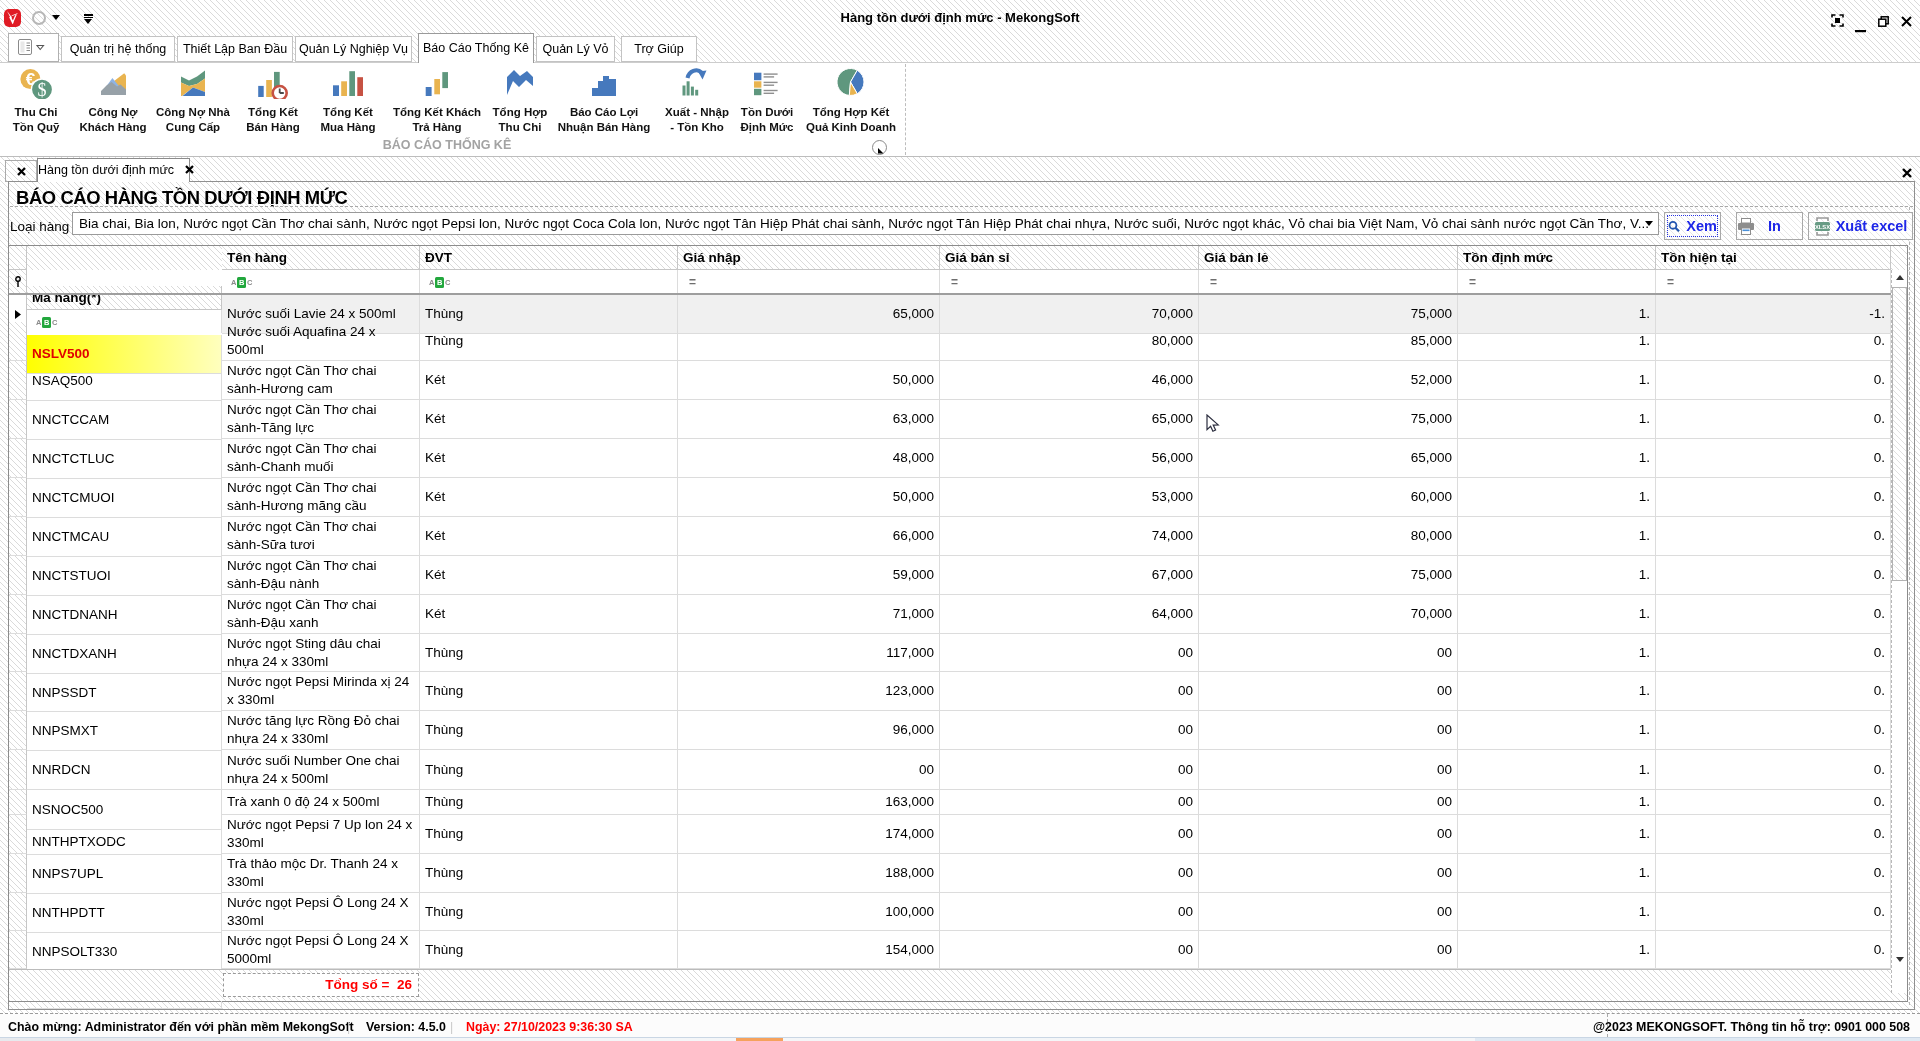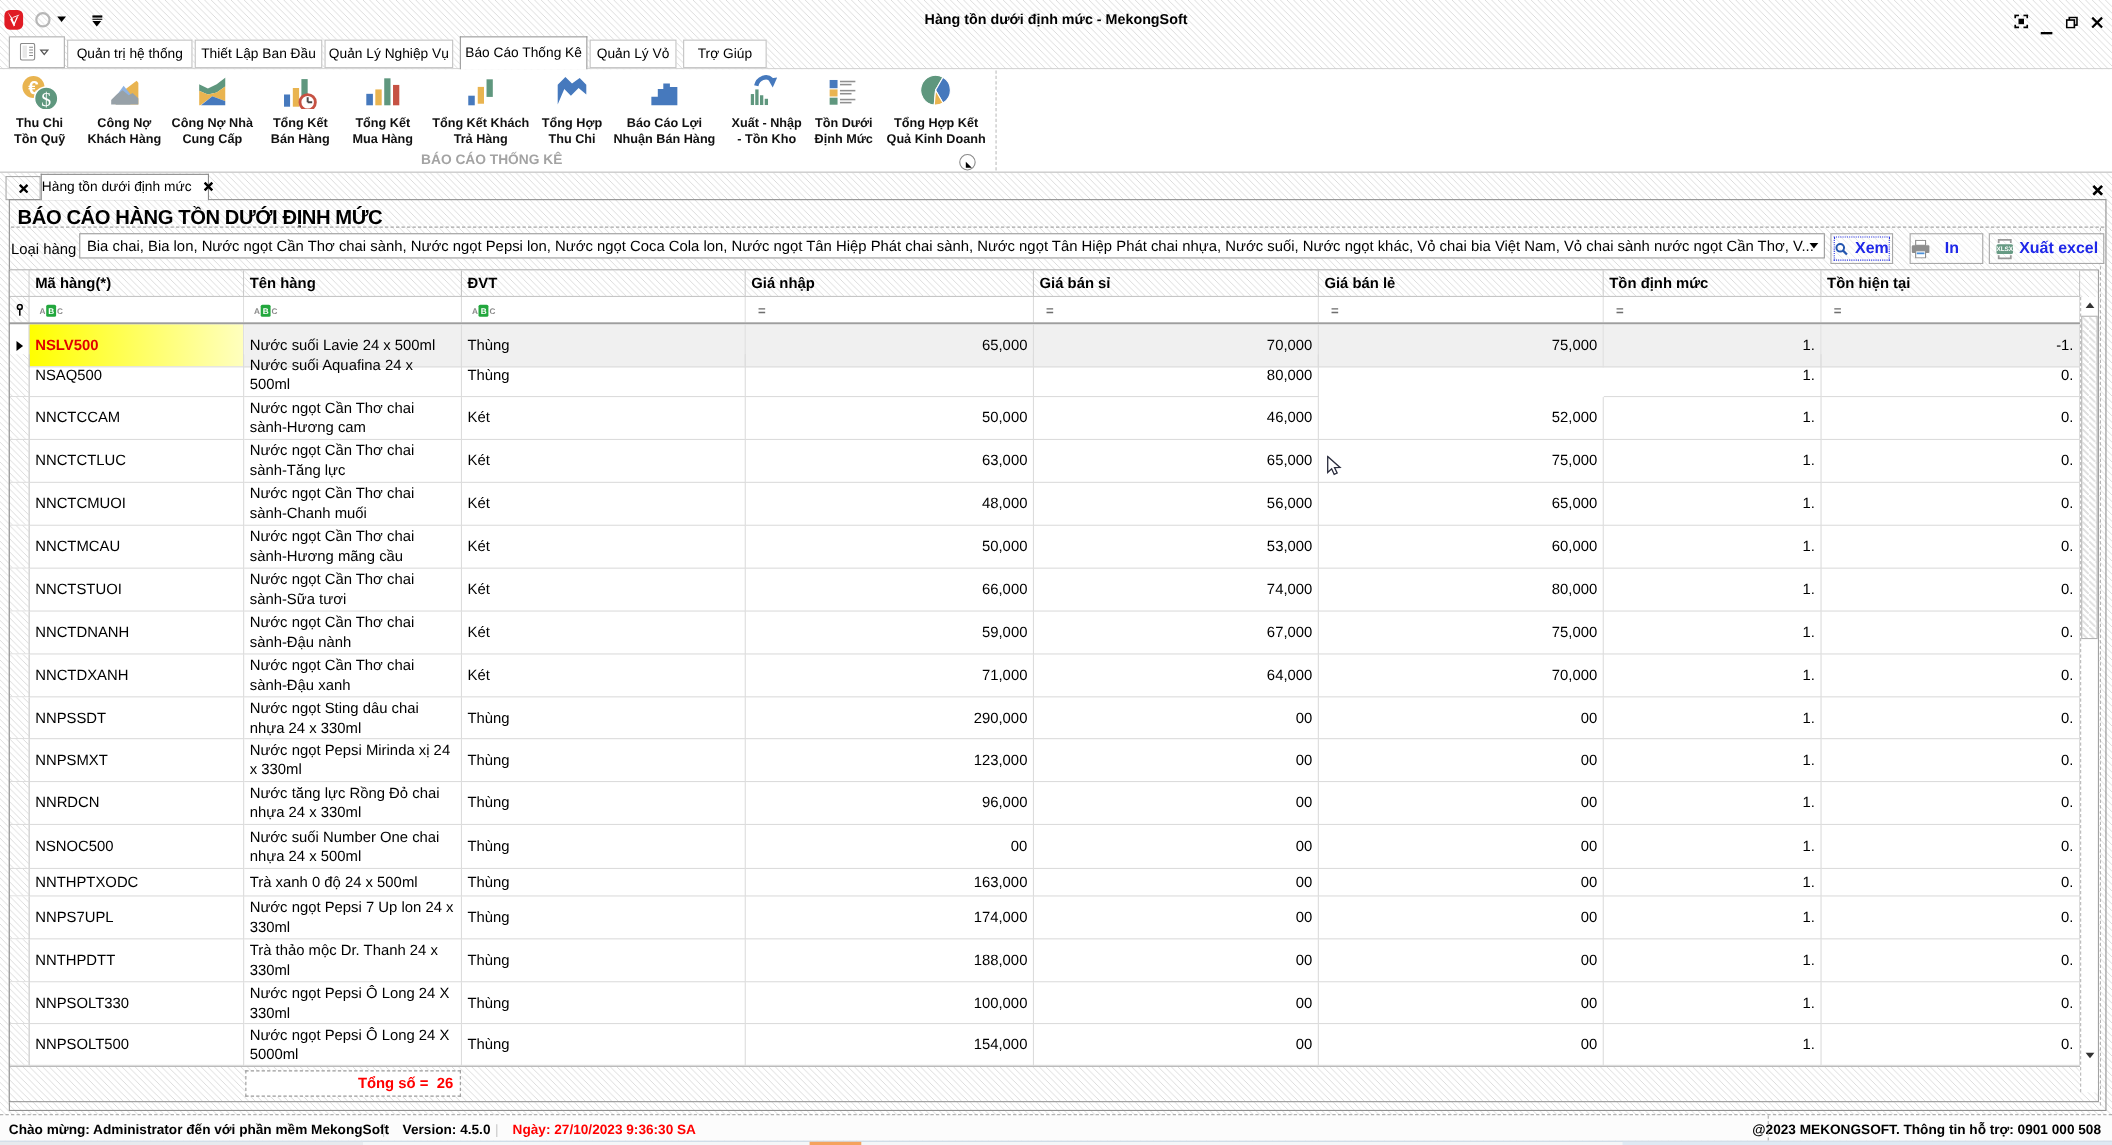--- a/index.html
+++ b/index.html
@@ -47,21 +47,21 @@
 
 
 #grid { position:absolute; left:8px; top:245px; width:1900px; height:757px; border:1px solid #8c8c8c; background:#fff; }
 .grow, .row { position:absolute; left:0; width:1898px; }
 .cell { position:absolute; top:0; height:100%; border-right:1px solid #dcdcdc; border-bottom:1px solid #dcdcdc; display:flex; align-items:center; font-size:13.5px; color:#000; }
 .cell span { display:block; width:100%; padding:0 5px; line-height:18px; }
 .cell.num { justify-content:flex-end; }
 .cell.num span { text-align:right; }
 .cell.hd span { font-weight:bold; }
 .ind { left:0; width:18px; border-right:1px solid #c6c6c6; display:flex; background-image:linear-gradient(45deg,#fff 3.7px,#dadada 3.7px 4.75px,#fff 4.75px); background-size:6px 6px; }
-.c1 { left:18px; width:195px; }
+.c1 { left:18px; width:195px;margin-top:40px; }
 .c2 { left:213px; width:198px; }
 .c3 { left:411px; width:258px; }
 .c4 { left:669px; width:262px; }
 .c5 { left:931px; width:259px; }
 .c6 { left:1190px; width:259px; }
 .c7 { left:1449px; width:198px; }
 .c8 { left:1647px; width:235px; }
 
 #ghead { position:absolute; top:0; height:24px; width:1898px; background-image:linear-gradient(45deg,#fff 3.7px,#dadada 3.7px 4.75px,#fff 4.75px); background-size:6px 6px; }
 #ghead .cell { border-right:1px solid #c6c6c6; border-bottom:1px solid #c6c6c6; }
@@ -400,20 +400,23 @@
       </div>
       <div class="cell c3" style="">
         <span>Thùng</span>
       </div>
       <div class="cell c4 num" style="">
         <span></span>
       </div>
       <div class="cell c5 num" style="">
         <span>80,000</span>
       </div>
+      <div class="cell c6 num" style="">
+        <span>85,000</span>
+      </div>
       <div class="cell c7 num" style="">
         <span>1.</span>
       </div>
       <div class="cell c8 num" style="">
         <span>0.</span>
       </div>
     </div>
 <div class="row" style="top:115px;height:39px">
       <div class="cell ind" style=""></div>
       <div class="cell c1" style="">
@@ -608,21 +611,21 @@
       <div class="cell c1" style="">
         <span>NNPSSDT</span>
       </div>
       <div class="cell c2" style="">
         <span>Nước ngọt Sting dâu chai<br>nhựa 24 x 330ml</span>
       </div>
       <div class="cell c3" style="">
         <span>Thùng</span>
       </div>
       <div class="cell c4 num" style="">
-        <span>290,000</span>
+        <span>117,000</span>
       </div>
       <div class="cell c5 num" style="">
         <span>00</span>
       </div>
       <div class="cell c6 num" style="">
         <span>00</span>
       </div>
       <div class="cell c7 num" style="">
         <span>1.</span>
       </div>

